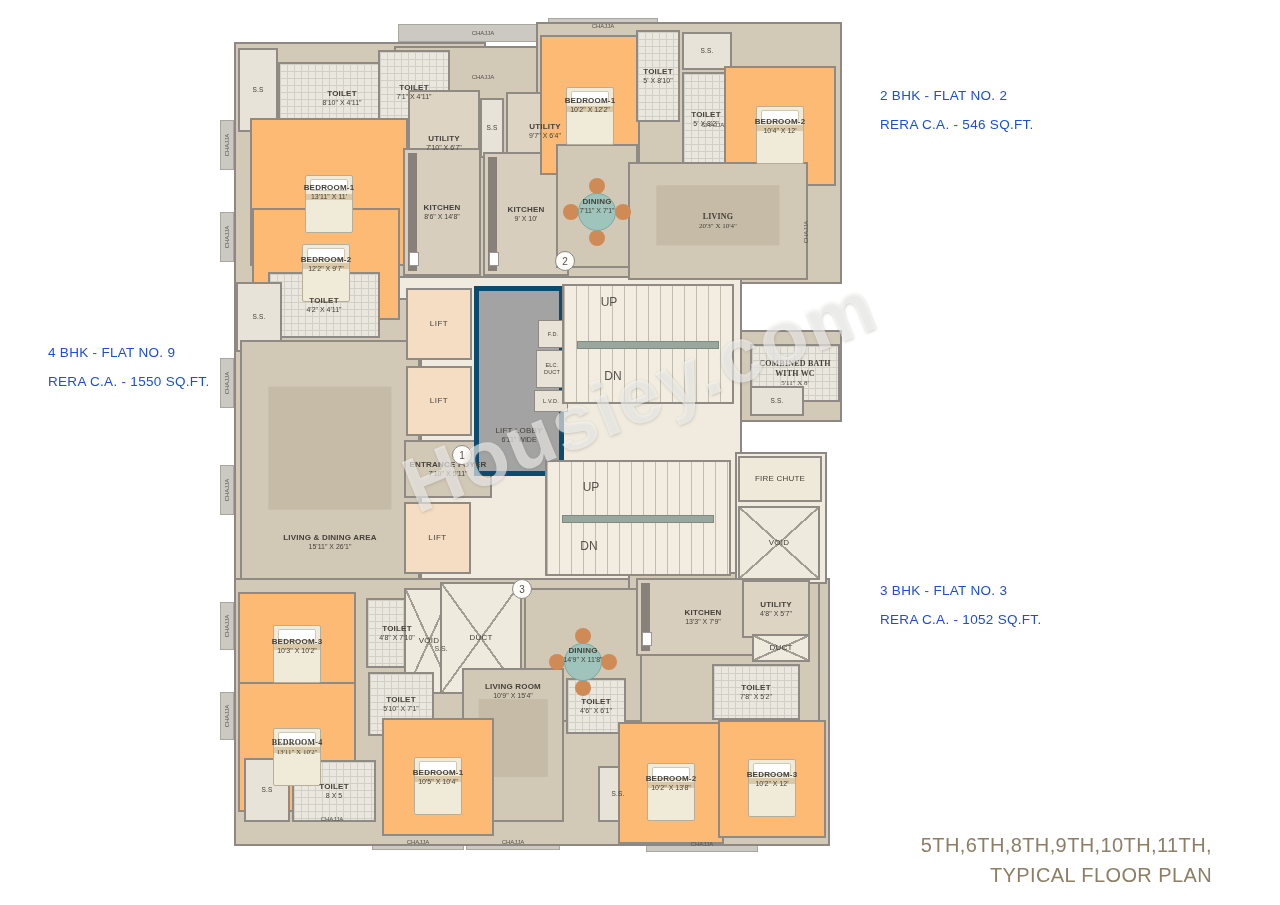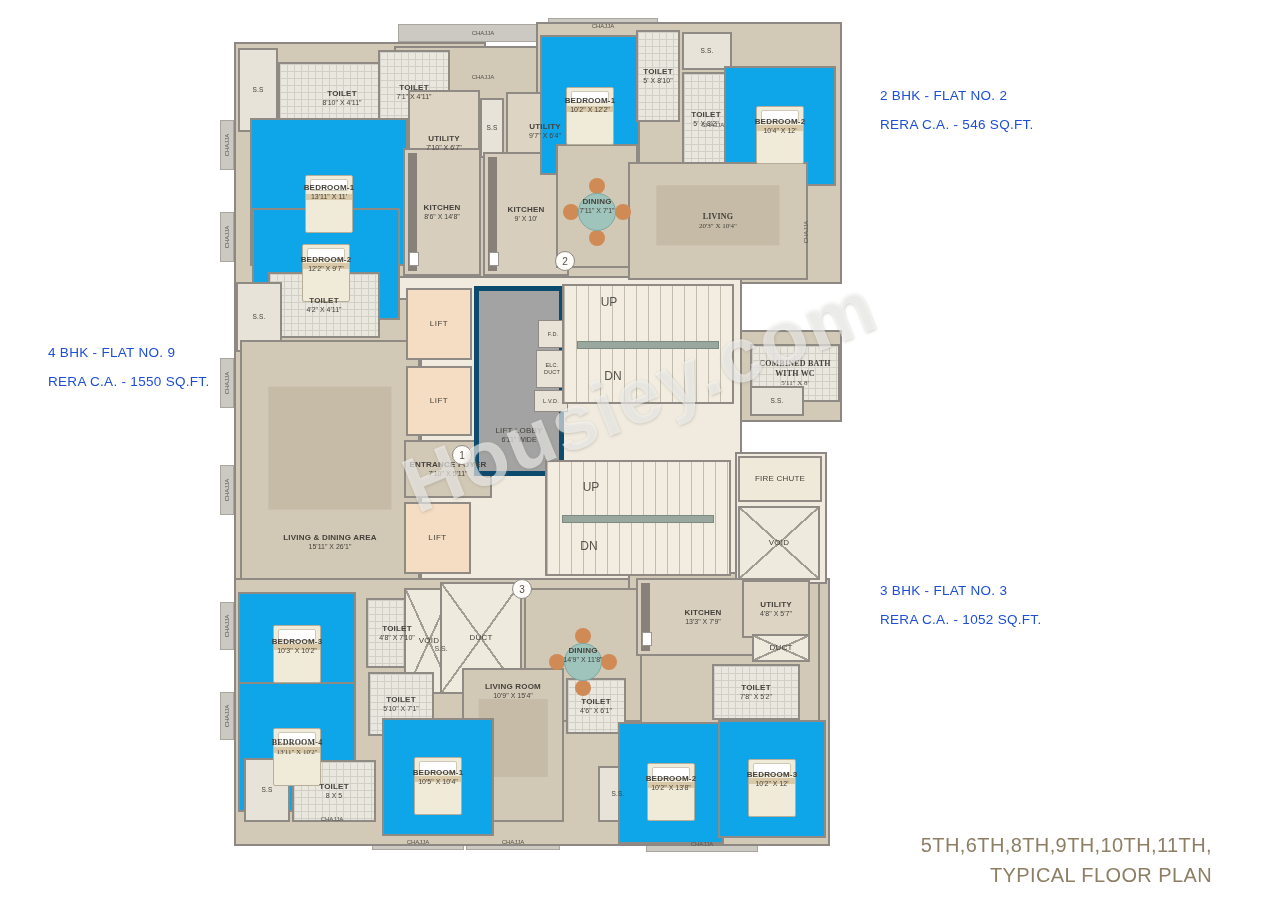--- a/index.html
+++ b/index.html
@@ -9,21 +9,21 @@
   .base{position:absolute;box-sizing:border-box;border:2px solid #8d8883;background:#d3c9b7;}
   .base.cream{background:#f1ebdf;}
   .slab{position:absolute;box-sizing:border-box;background:#ccc9c3;border:1px solid #a9a59f;}
   .room{position:absolute;box-sizing:border-box;border:2px solid #8f8a84;background:#d5cbba;
         display:flex;align-items:center;justify-content:center;overflow:hidden;}
   .room.lp-bottom{align-items:flex-end;padding-bottom:26px;}
   .room.lp-top{align-items:flex-start;padding-top:12px;}
   .rlabel{position:relative;z-index:2;text-align:center;line-height:1.25;}
   .rname{font-size:8px;font-weight:bold;color:#45413b;letter-spacing:.2px;}
   .rdims{font-size:7px;color:#45413b;}
-  .k-bedroom{background:#0ea5e9;}
+  .k-bedroom{background:#fdba74;}
   .k-toilet,.k-bath{background:#eae7de;
      background-image:linear-gradient(#d2cfc6 1px,transparent 1px),
                       linear-gradient(90deg,#d2cfc6 1px,transparent 1px);
      background-size:7px 7px;}
   .k-kitchen{background:#d7cebe;}
   .k-kitchen::before{content:"";position:absolute;left:3px;top:3px;bottom:3px;width:9px;background:#87817a;}
   .k-kitchen::after{content:"";position:absolute;left:4px;bottom:8px;width:8px;height:12px;
      background:#ffffff;border:1px solid #9a958e;}
   .k-utility{background:#ddd4c4;}
   .k-living,.k-dining,.k-foyer{background:#d2c8b6;}

